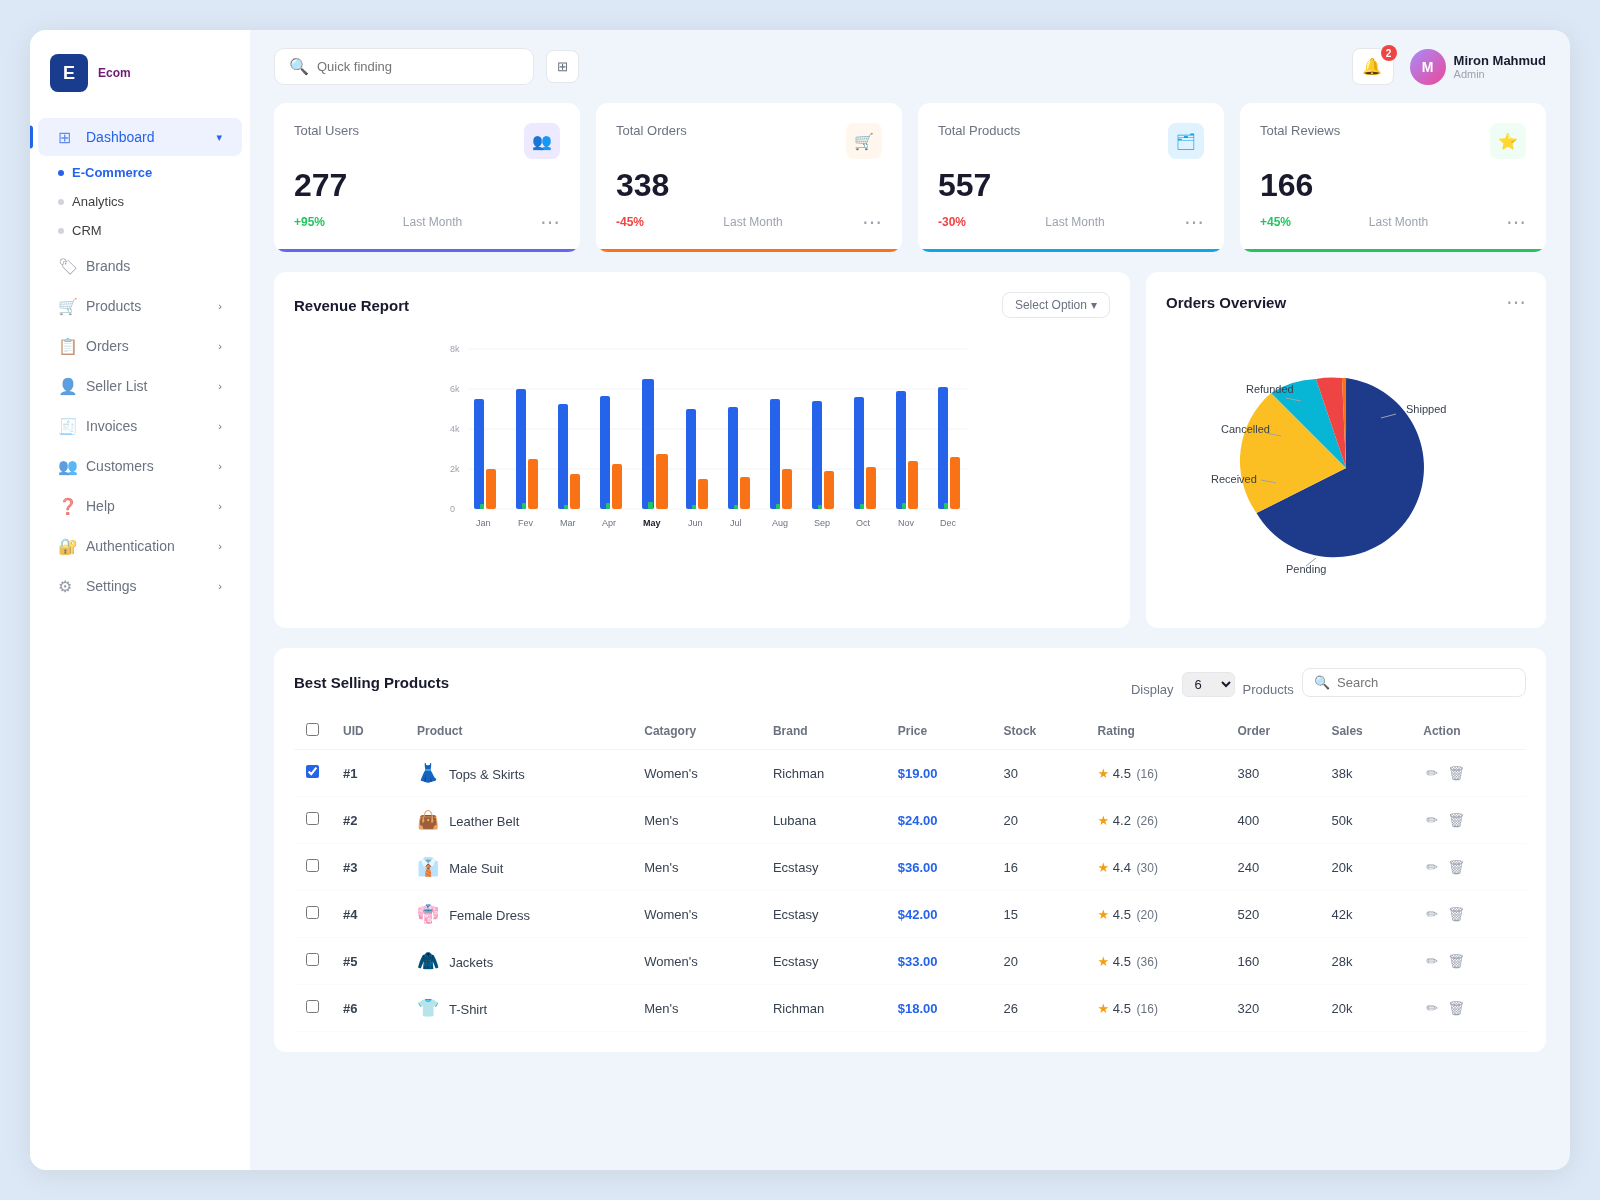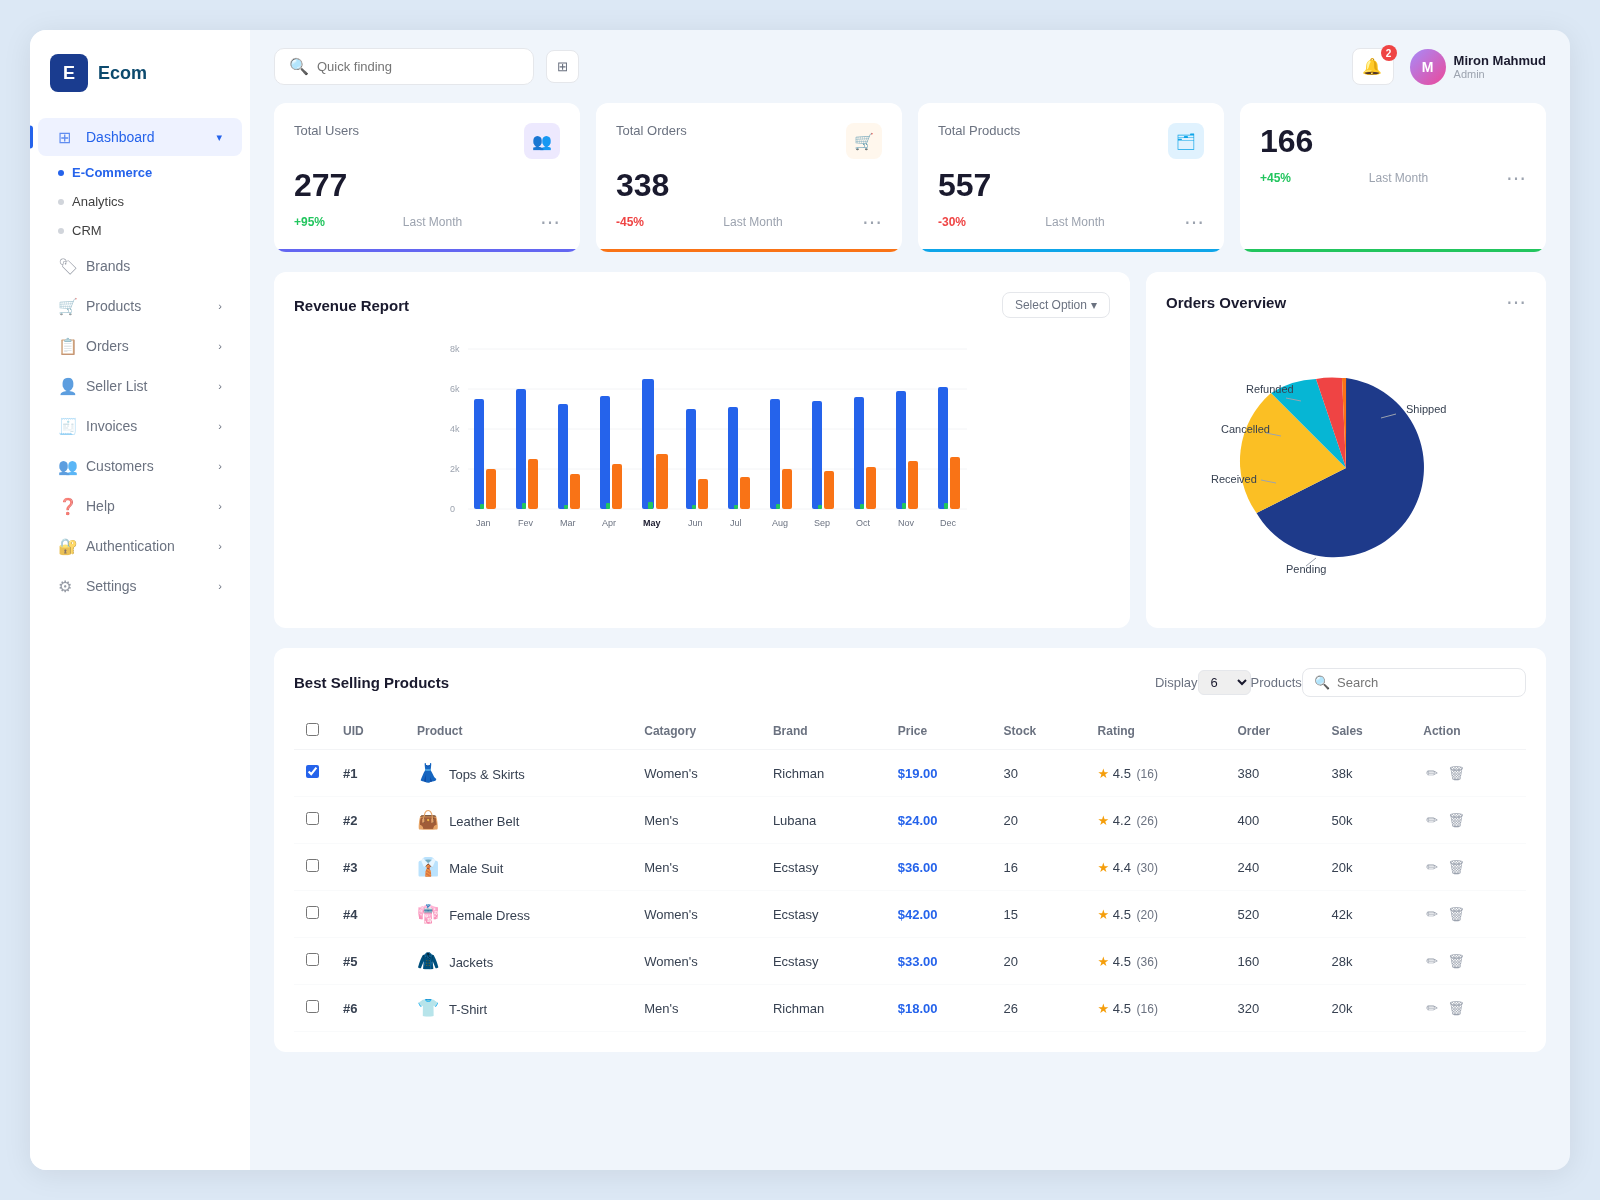--- a/index.html
+++ b/index.html
@@ -35,23 +35,23 @@
     .logo-icon {
       width: 38px; height: 38px;
       background: #1a3c8f;
       border-radius: 8px;
       color: #fff;
       font-weight: 700;
       font-size: 18px;
       display: flex; align-items: center; justify-content: center;
     }
     .logo-text {
-      font-size: 18px;
+      font-size: 12px;
       font-weight: 700;
-      color: #0c4a6e;
+      color: #701a75;
     }
     .sidebar-nav { flex: 1; }
     .nav-item {
       display: flex;
       align-items: center;
       gap: 10px;
       padding: 10px 20px;
       cursor: pointer;
       color: #6b7280;
       font-size: 14px;
@@ -232,21 +232,21 @@
     }
     .legend-item { display: flex; align-items: center; gap: 6px; font-size: 12px; color: #6b7280; }
     .legend-dot { width: 10px; height: 10px; border-radius: 50%; }
     .legend-value { font-weight: 600; color: #1a1a2e; }
     
     .pie-container { display: flex; justify-content: center; align-items: center; padding: 10px 0; }
     
     .table-card { background: #fff; border-radius: 12px; padding: 20px; }
     .table-header { display: flex; justify-content: space-between; align-items: center; margin-bottom: 16px; }
     .table-title { font-size: 15px; font-weight: 700; color: #1a1a2e; }
-    .table-controls { display: flex; align-items: center; gap: 0; }
+    .table-controls { display: flex; align-items: flex-end; gap: 8px; }
     .display-label { font-size: 13px; color: #6b7280; }
     .display-select {
       border: 1px solid #e5e7eb;
       border-radius: 6px;
       padding: 3px 8px;
       font-size: 13px;
       color: #1a1a2e;
     }
     .products-label { font-size: 13px; color: #6b7280; }
     .search-table {
@@ -421,20 +421,24 @@
           <div class="stat-icon teal-bg">🗂</div>
         </div>
         <div class="stat-value">557</div>
         <div class="stat-footer">
           <span class="stat-change negative">-30%</span>
           <span class="stat-period">Last Month</span>
           <button class="more-btn">⋯</button>
         </div>
       </div>
       <div class="stat-card green">
+        <div class="stat-card-header">
+          <span class="stat-title">Total Reviews</span>
+          <div class="stat-icon green-bg">⭐</div>
+        </div>
         <div class="stat-value">166</div>
         <div class="stat-footer">
           <span class="stat-change positive">+45%</span>
           <span class="stat-period">Last Month</span>
           <button class="more-btn">⋯</button>
         </div>
       </div>
     </div>
 
     <div class="charts-row">

